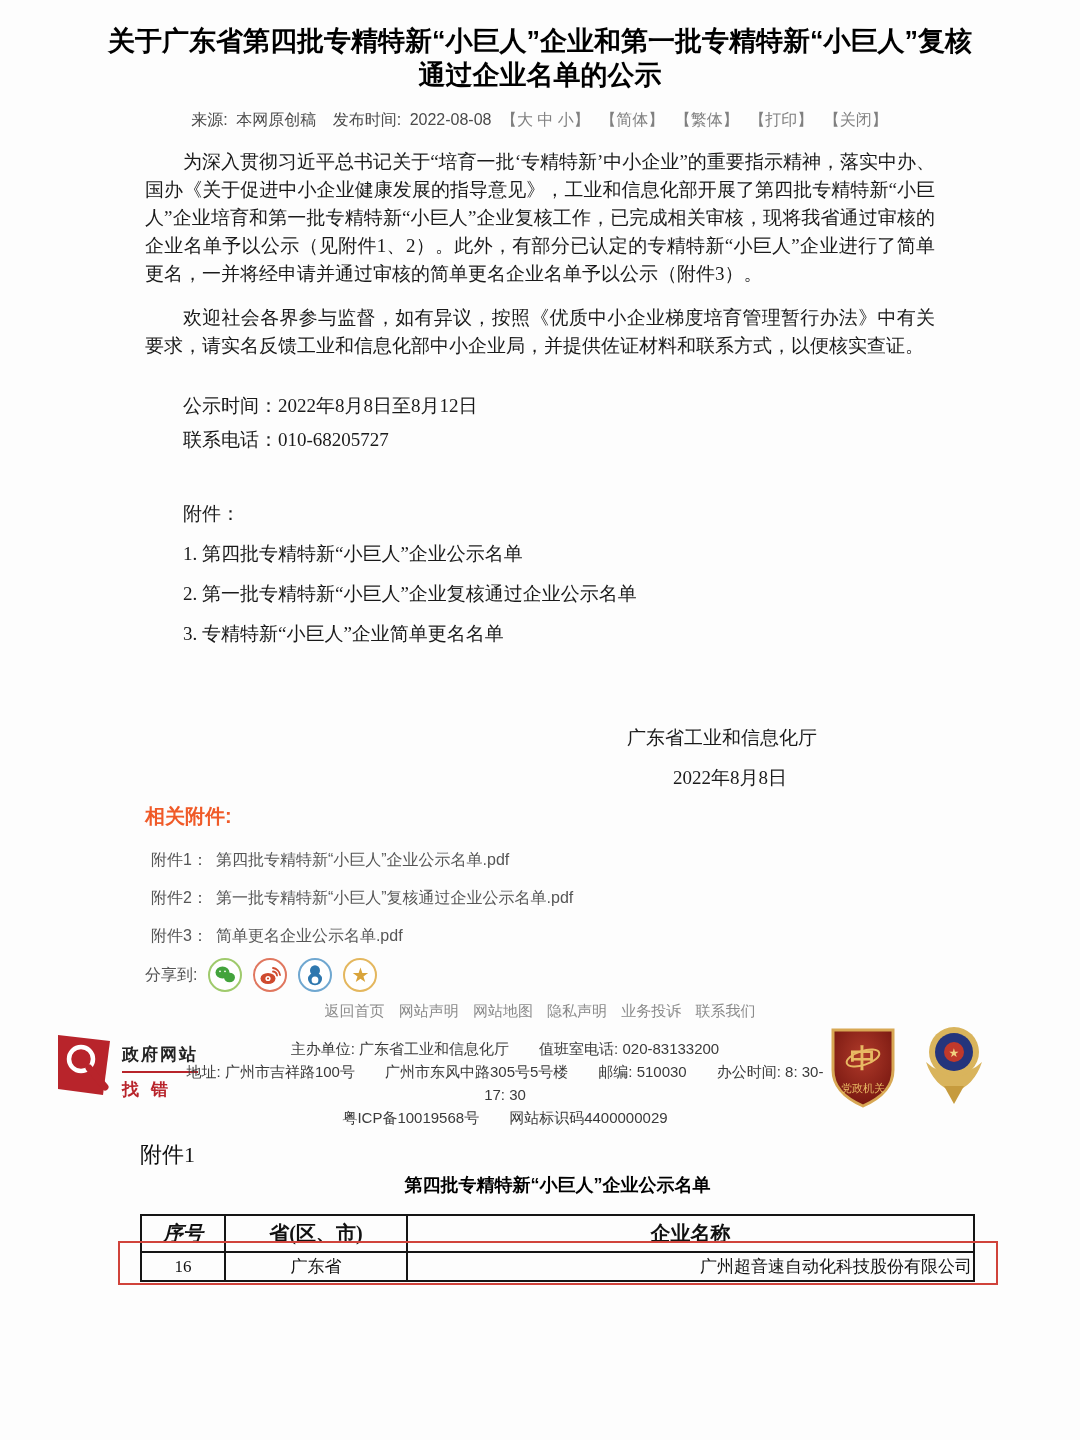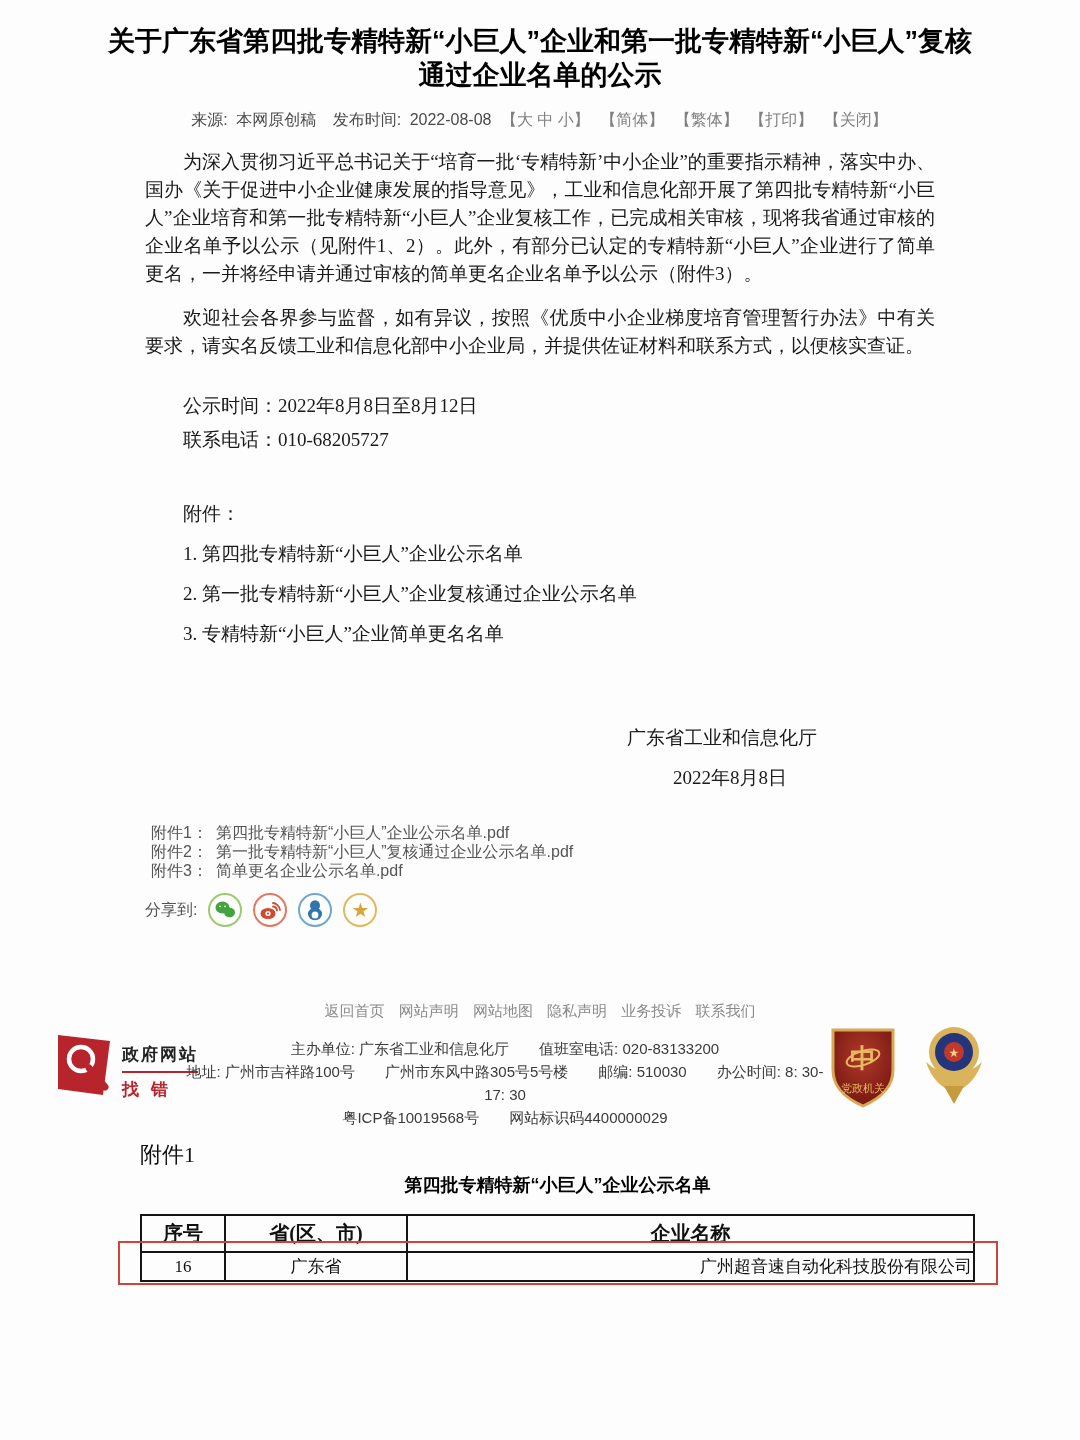--- a/index.html
+++ b/index.html
@@ -20,21 +20,21 @@
   .doc-body p.info1{margin-top:32px;}
   .doc-body p.info2{margin-top:6px;}
   .doc-body p.att-head{margin-top:46px;}
   .doc-body p.att-item{margin-top:12px;}
   .doc-body p.sig-org{margin-top:76px;text-align:right;text-indent:0;padding-right:118px;}
   .doc-body p.sig-date{margin-top:12px;text-align:right;text-indent:0;padding-right:148px;}
 
   
   .related{position:absolute;top:803px;left:145px;width:720px;}
   .related-heading{font-size:20px;font-weight:bold;color:#f05a28;}
-  .file-row{margin-top:0;line-height:19px;font-size:16px;color:#555;padding-left:6px;}
+  .file-row{margin-top:19px;line-height:19px;font-size:16px;color:#555;padding-left:6px;}
   .file-row.first{margin-top:20px;}
   .file-label{margin-right:8px;color:#555;}
   .file-link{color:#555;text-decoration:none;cursor:pointer;}
   .share-row{margin-top:13px;display:flex;align-items:center;gap:11px;font-size:16px;color:#555;}
   .share-icon{width:34px;height:34px;border-radius:50%;display:inline-flex;align-items:center;
     justify-content:center;cursor:pointer;box-sizing:border-box;background:#fff;}
   .share-icon.wechat{border:2px solid #9fca6c;}
   .share-icon.weibo{border:2px solid #e0775f;}
   .share-icon.qq{border:2px solid #6fa7d0;}
   .share-icon.qzone{border:2px solid #e4b75e;color:#d9a43b;font-size:20px;line-height:1;}
@@ -57,21 +57,21 @@
 
   
   .appendix-label{position:absolute;left:140px;top:1140px;font-family:"Liberation Serif",serif;font-size:22px;color:#111;}
   .appendix-title{position:absolute;left:140px;top:1173px;width:835px;text-align:center;
     font-weight:bold;font-size:18px;color:#000;font-family:"Liberation Sans",sans-serif;}
   .companies-table{position:absolute;left:140px;top:1214px;width:835px;border-collapse:collapse;
     font-family:"Liberation Serif",serif;color:#111;}
   .companies-table th,.companies-table td{border:2px solid #151515;}
   .companies-table th{height:33px;font-size:20px;font-weight:bold;text-align:center;}
   .companies-table td{height:25px;font-size:17px;text-align:center;}
-  .companies-table .col-idx{width:80px;}
+  .companies-table .col-idx{width:80px;font-style:italic;}
   .companies-table .col-prov{width:178px;}
   .companies-table td.company{text-align:right;padding-left:10px;}
   .highlight-box{position:absolute;left:118px;top:1241px;width:876px;height:40px;
     border:2px solid #d0433b;pointer-events:none;}
 </style>
 </head>
 <body>
 
 <div class="page">
 
@@ -95,20 +95,21 @@
     <p class="info2">联系电话：010-68205727</p>
     <p class="att-head">附件：</p>
     <p class="att-item">1. 第四批专精特新“小巨人”企业公示名单</p>
     <p class="att-item">2. 第一批专精特新“小巨人”企业复核通过企业公示名单</p>
     <p class="att-item">3. 专精特新“小巨人”企业简单更名名单</p>
     <p class="sig-org">广东省工业和信息化厅</p>
     <p class="sig-date">2022年8月8日</p>
   </div>
 
   <div class="related">
+    <div class="related-heading">相关附件:</div>
     <div class="file-row first">
       <span class="file-label">附件1：</span><a class="file-link">第四批专精特新“小巨人”企业公示名单.pdf</a>
     </div>
     <div class="file-row">
       <span class="file-label">附件2：</span><a class="file-link">第一批专精特新“小巨人”复核通过企业公示名单.pdf</a>
     </div>
     <div class="file-row">
       <span class="file-label">附件3：</span><a class="file-link">简单更名企业公示名单.pdf</a>
     </div>
     <div class="share-row">

